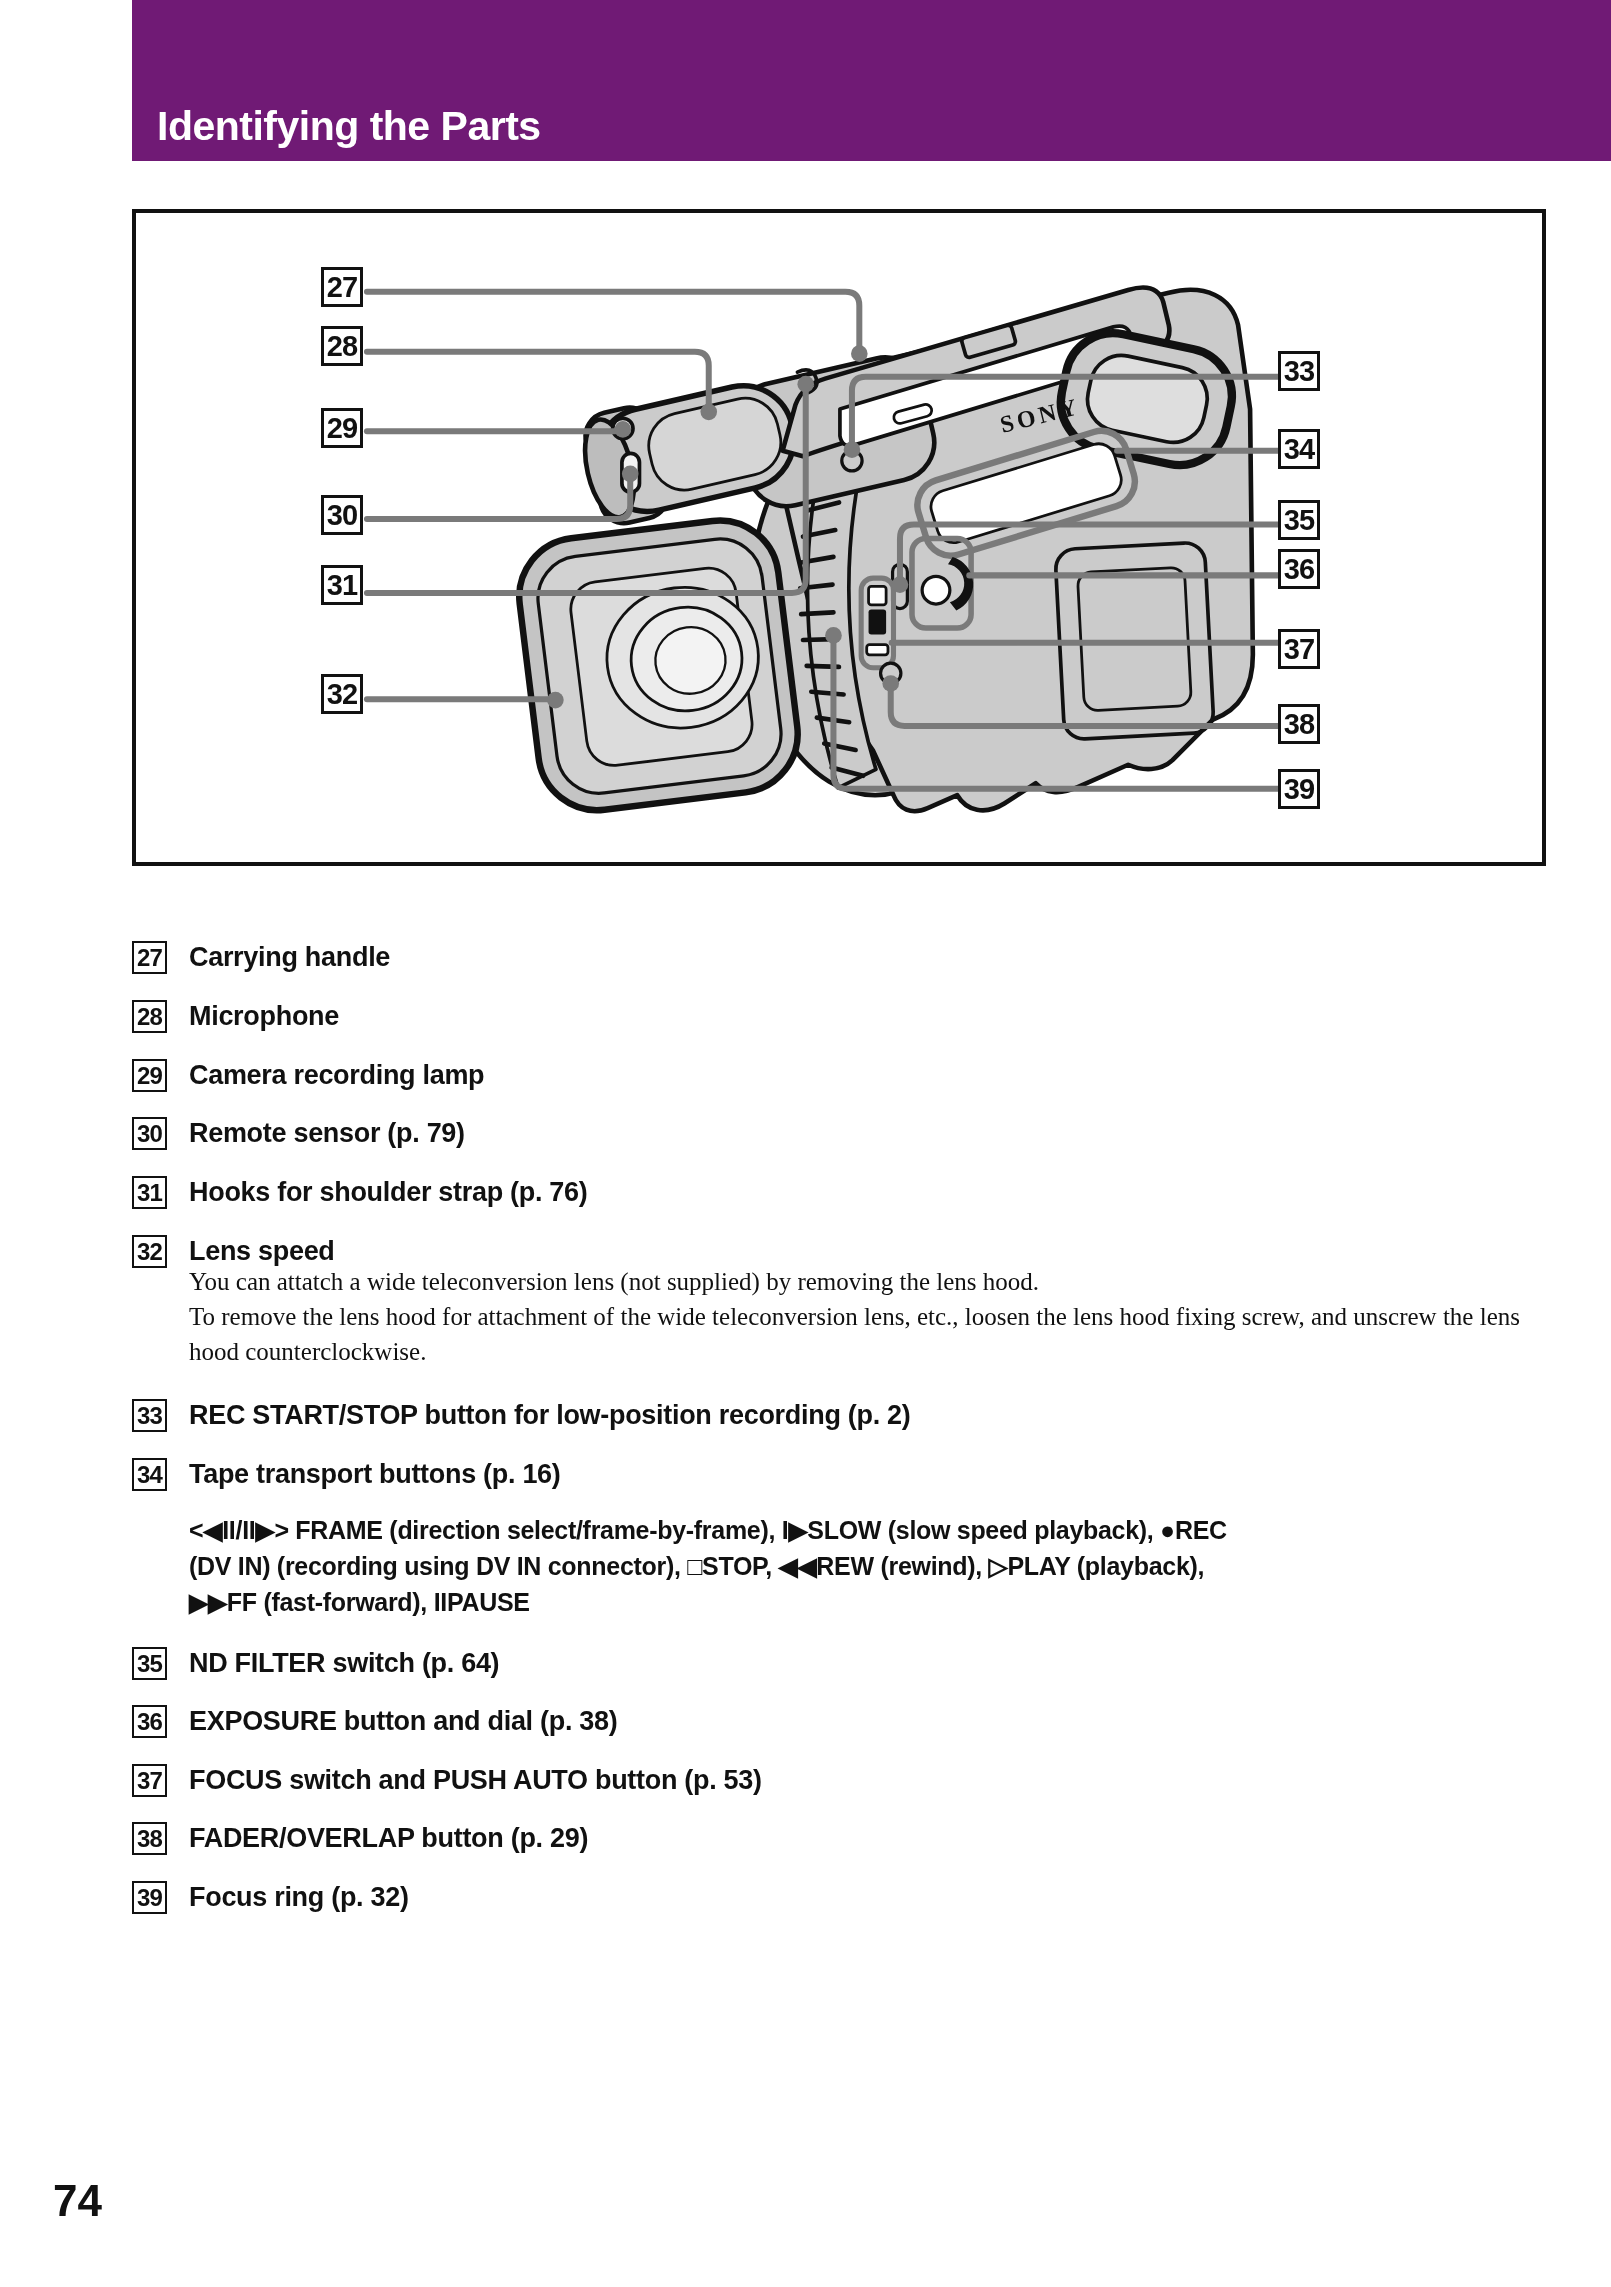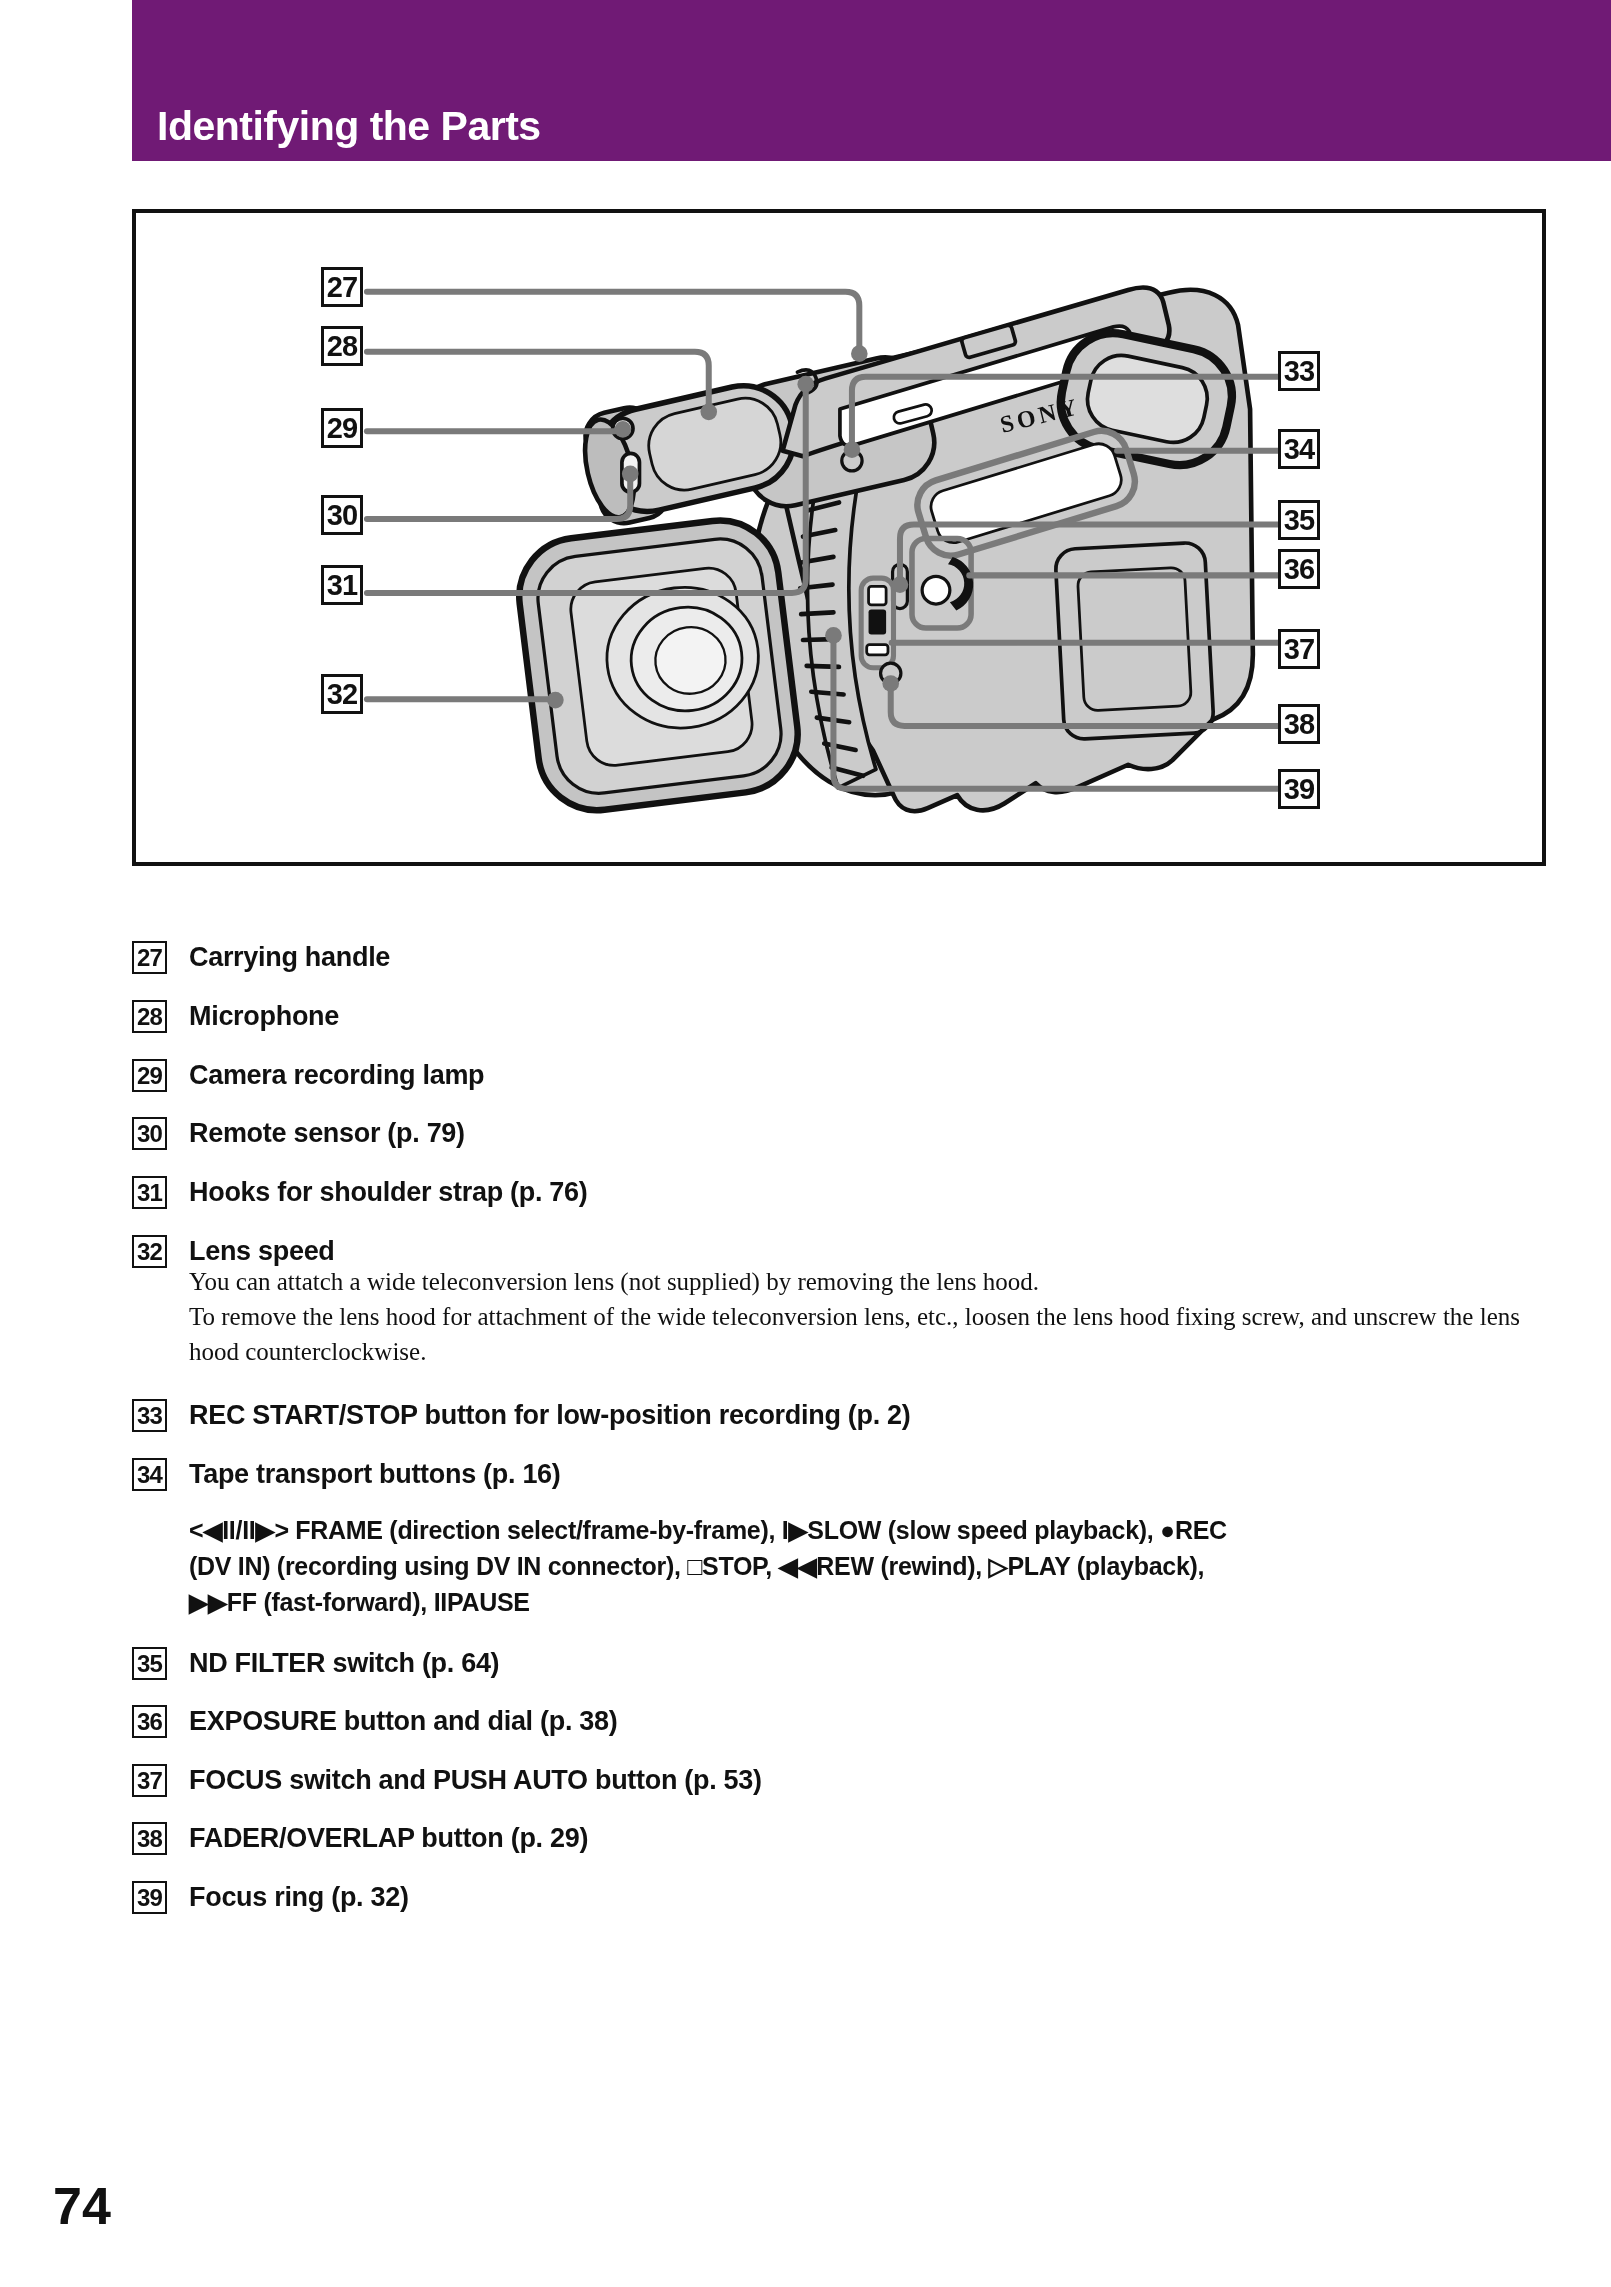--- a/index.html
+++ b/index.html
@@ -27,21 +27,21 @@
             font-size:24px; font-weight:bold; letter-spacing:-0.9px; }
   .part-label { font-size:27px; font-weight:bold; letter-spacing:-0.3px; line-height:33px;
                 margin-left:22px; white-space:nowrap; }
   .part-desc { position:absolute; left:189px; width:1366px;
                font-family:"Liberation Serif", serif; font-size:25px; line-height:35px;
                white-space:pre-line; }
   .part-detail { position:absolute; left:189px; width:1038px;
                  font-size:25px; font-weight:bold; line-height:36px; letter-spacing:-0.3px; }
 
   
-  .page-number { position:absolute; left:53px; top:2176px; font-size:52px; font-weight:bold; }
+  .page-number { position:absolute; left:53px; top:2176px; font-size:44px; font-weight:bold; }
 </style>
 </head>
 <body>
 
 <div class="header-bar">
   <div class="header-title">Identifying the Parts</div>
 </div>
 
 <div class="diagram-frame">
 

